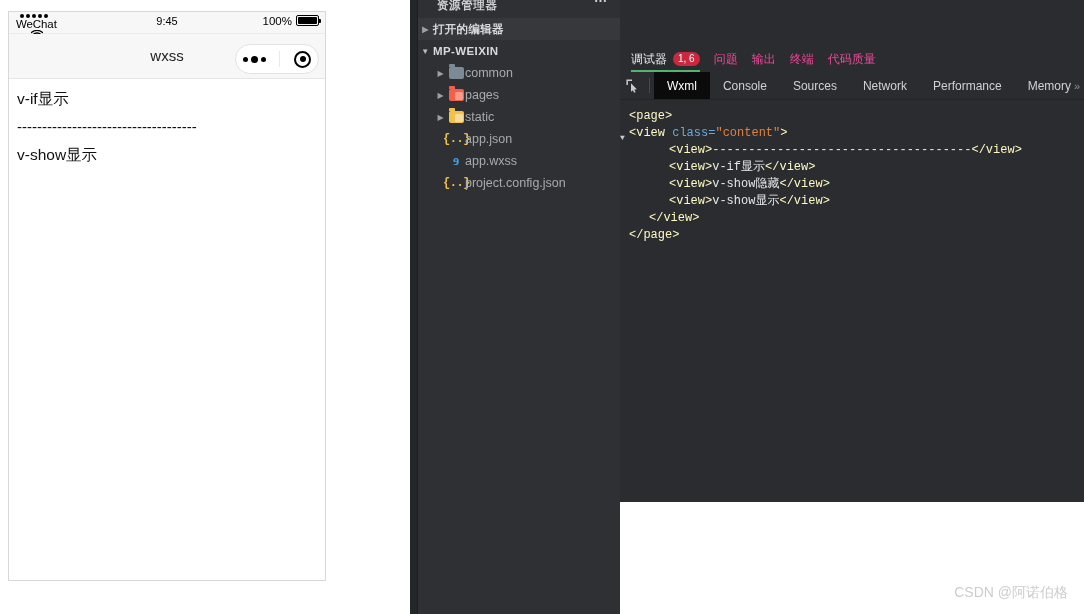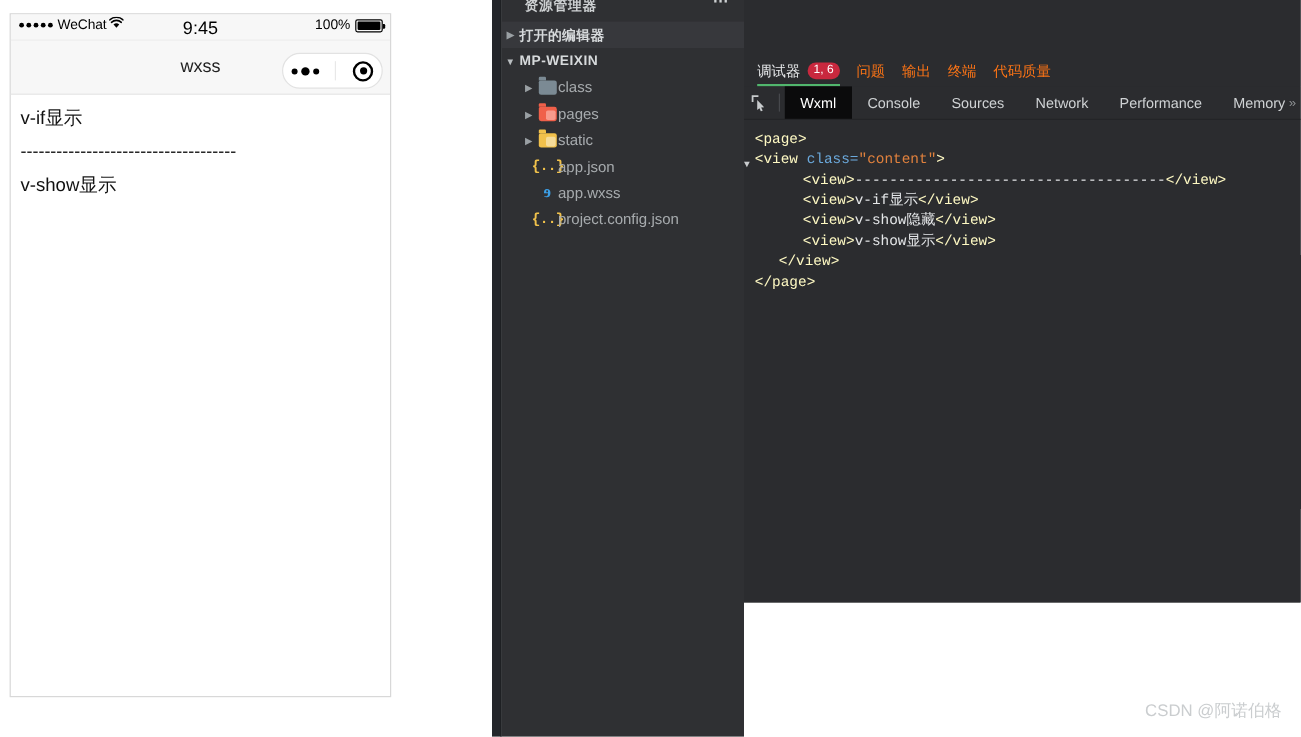--- a/index.html
+++ b/index.html
@@ -38,39 +38,39 @@
     position: relative;
     height: 22px;
     background: #f7f7f7;
     border-bottom: 1px solid #ececec;
     box-sizing: border-box;
   }
   .sb-left {
     position: absolute;
     left: 7px; top: 2px;
     display: flex; align-items: center;
-    font-size: 11.5px; color: #000;
+    font-size: 11.5px; color: #000; flex-direction: column;
   }
   .signal-dots { display: flex; align-items: center; gap: 2px; margin-right: 4px; }
   .signal-dots i {
     display: block; width: 4px; height: 4px;
     border-radius: 50%; background: #000;
   }
   .carrier-name { font-size: 11.5px; letter-spacing: -0.1px; }
   .wifi-ico { margin-left: 2px; display: inline-block; line-height: 1; font-size: 11px; }
   .sb-center {
     position: absolute;
     left: 0; right: 0; top: 3px;
     text-align: center;
-    font-size: 15px; color: #000;
+    font-size: 11px; color: #000;
   }
   .sb-right {
     position: absolute;
     right: 6px; top: 3px;
-    display: flex; align-items: center; gap: 4px;
+    display: flex; gap: 4px;
     font-size: 11.5px; color: #000;
   }
   .battery {
     position: relative;
     width: 23px; height: 11px;
     border: 1px solid #000;
     border-radius: 2px;
     box-sizing: border-box;
     padding: 1px;
   }
@@ -290,21 +290,21 @@
     height: 27px;
     background: #2b2c2f;
     display: flex;
     align-items: center;
     padding-left: 11px;
     gap: 14px;
   }
   .panel-tab {
     position: relative;
     font-size: 12px;
-    color: #f97316;
+    color: #ec4899;
     height: 27px;
     line-height: 24px;
     display: flex;
     align-items: center;
     gap: 6px;
     white-space: nowrap;
   }
   .panel-tab.active { color: #e8eaec; }
   .panel-tab.active::after {
     content: "";
@@ -468,21 +468,21 @@
     <span class="twisty open">▼</span>
     <span class="fname">MP-WEIXIN</span>
   </div>
 
   <div class="tree-row">
     <span class="spacer" style="width:15px"></span>
     <span class="twisty">▶</span>
     <span class="ficon">
         <span class="folder f-common"></span>
       </span>
-    <span class="fname">class</span>
+    <span class="fname">common</span>
   </div>
 
   <div class="tree-row">
     <span class="spacer" style="width:15px"></span>
     <span class="twisty">▶</span>
     <span class="ficon">
         <span class="folder f-pages"></span>
       </span>
     <span class="fname">pages</span>
   </div>

